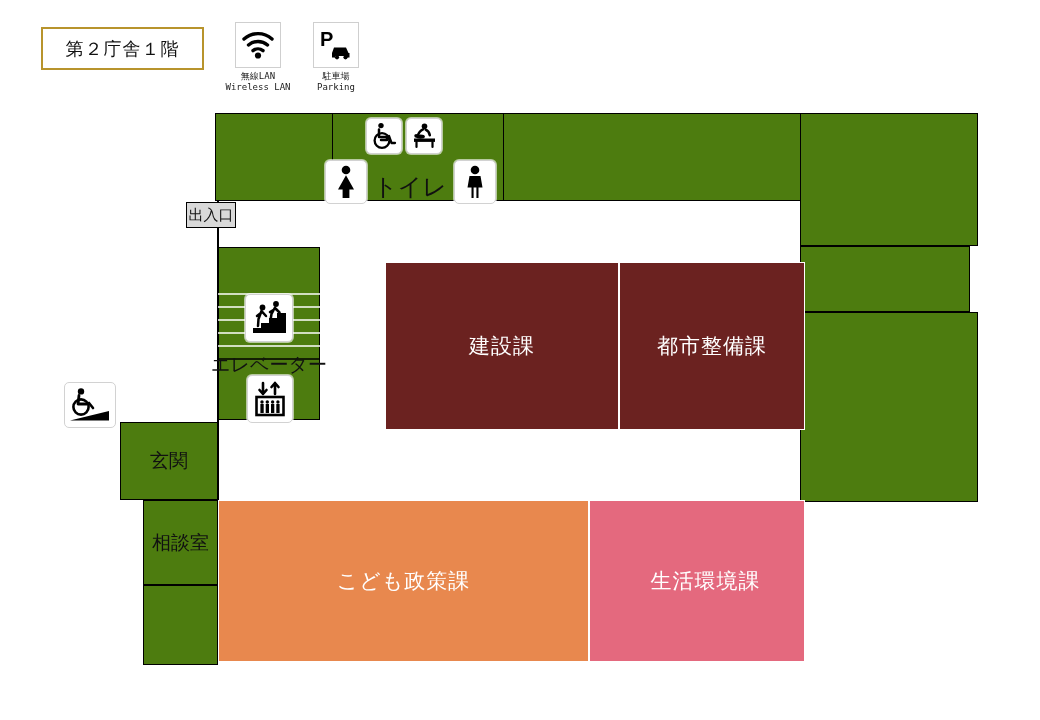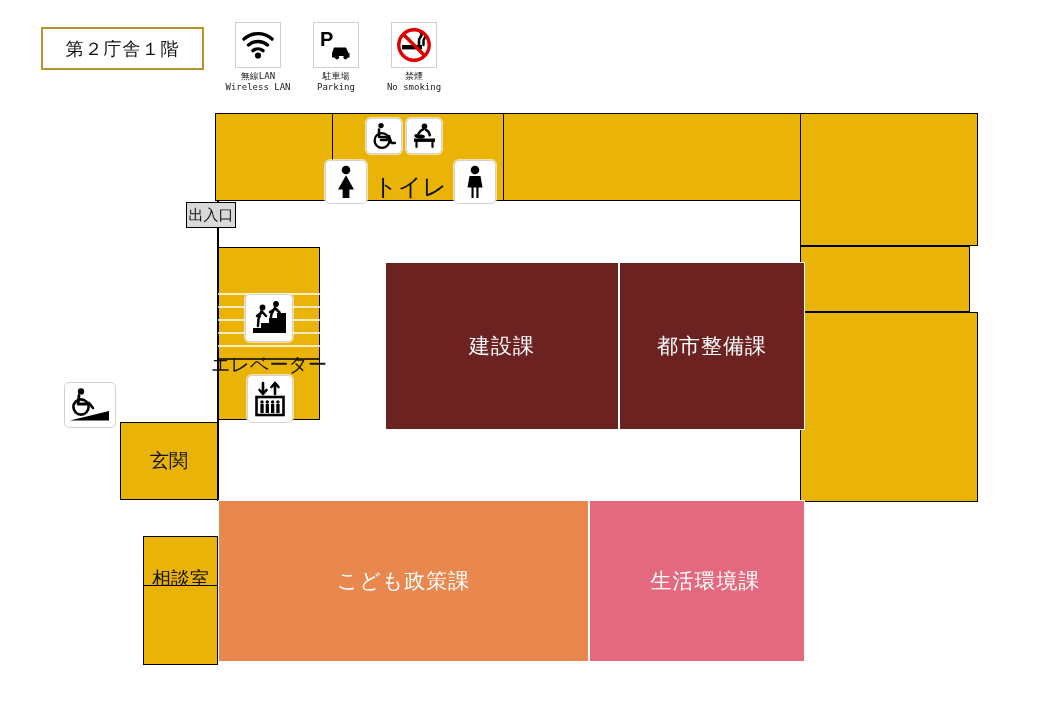--- a/index.html
+++ b/index.html
@@ -43,21 +43,21 @@
   .legend-cap1, .legend-cap2 {
     font-family: "DejaVu Sans Mono", "Liberation Mono", monospace;
     font-size: 9px; line-height: 11px; color: #1a1a1a; text-align: center;
     white-space: nowrap;
   }
   .legend-cap1 { margin-top: 3px; }
 
   
   .room {
     border: 1.6px solid #000000;
-    background: #eab308;
+    background: #4d7c0f;
     display: flex; align-items: center; justify-content: center;
     font-size: 19px; color: #111;
   }
   .room.thin { border-width: 1.2px; }
   .room-colored {
     border: 1.4px solid #ffffff;
     display: flex; align-items: center; justify-content: center;
     color: #ffffff; font-size: 21px; letter-spacing: 1px;
   }
   .maroon { background: #6b2220; }
@@ -123,33 +123,20 @@
           <text x="1" y="17" font-family="Liberation Sans, sans-serif" font-size="20" font-weight="bold" fill="#000">P</text>
           <path d="M13 24 L15 18.5 L27 18.5 L29.5 24 L30.5 24 L30.5 28.5 L27.5 28.5 L27.5 27 L16 27 L16 28.5 L13 28.5 Z" fill="#000"></path>
           <circle cx="18" cy="28.3" r="2.1" fill="#000"></circle>
           <circle cx="26.5" cy="28.3" r="2.1" fill="#000"></circle>
         </svg>
       </div>
       <div class="legend-cap1">駐車場</div>
       <div class="legend-cap2">Parking</div>
     </div>
 
-    <div class="legend-item">
-      <div class="legend-glyph">
-        <svg width="36" height="36" viewBox="0 0 36 36">
-          <rect x="6" y="18" width="20" height="4.4" fill="#000"></rect>
-          <path d="M23 18 L23 13.5 C23 10.5 25.5 10 25.5 7.5 C25.5 6 24.8 5.2 24 4.6" stroke="#000" stroke-width="2.6" fill="none" stroke-linecap="round"></path>
-          <path d="M27.5 18 L27.5 14 C27.5 11.5 29.5 11 29.5 8.8" stroke="#000" stroke-width="2.4" fill="none" stroke-linecap="round"></path>
-          <circle cx="18" cy="18" r="15.2" stroke="#e10000" stroke-width="3.4" fill="none"></circle>
-          <line x1="7.3" y1="7.3" x2="28.7" y2="28.7" stroke="#e10000" stroke-width="3.4"></line>
-        </svg>
-      </div>
-      <div class="legend-cap1">禁煙</div>
-      <div class="legend-cap2">No smoking</div>
-    </div>
 
   </div>
 
   <div class="abs room" style="left:215px; top:113px; width:118px; height:88px;"></div>
 
   <div class="abs room" style="left:332px; top:113px; width:172px; height:88px;"></div>
 
   <div class="abs room" style="left:503px; top:113px; width:302px; height:88px;"></div>
 
   <div class="abs picto" style="left:366px; top:118px; width:36px; height:36px;">
@@ -250,21 +237,21 @@
       <path d="M1 33.5 L40 33.5 L40 24 Z" fill="#000"></path>
     </svg>
   </div>
 
   <div class="abs room-colored maroon" style="left:385px; top:262px; width:234px; height:168px;">建設課</div>
 
   <div class="abs room-colored maroon" style="left:619px; top:262px; width:186px; height:168px;">都市整備課</div>
 
   <div class="abs room" style="left:120px; top:422px; width:98px; height:78px;">玄関</div>
 
-  <div class="abs room thin" style="left:143px; top:500px; width:75px; height:85px;margin-top:36px;" style2="">相談室</div>
+  <div class="abs room thin" style="left:143px; top:500px; width:75px; height:85px;" style2="">相談室</div>
 
   <div class="abs room thin" style="left:143px; top:585px; width:75px; height:80px;"></div>
 
   <div class="abs room-colored orange" style="left:218px; top:500px; width:371px; height:162px;">こども政策課</div>
 
   <div class="abs room-colored pink" style="left:589px; top:500px; width:216px; height:162px;padding-left:17px;">生活環境課</div>
 
 </div>
 
 </body></html>

